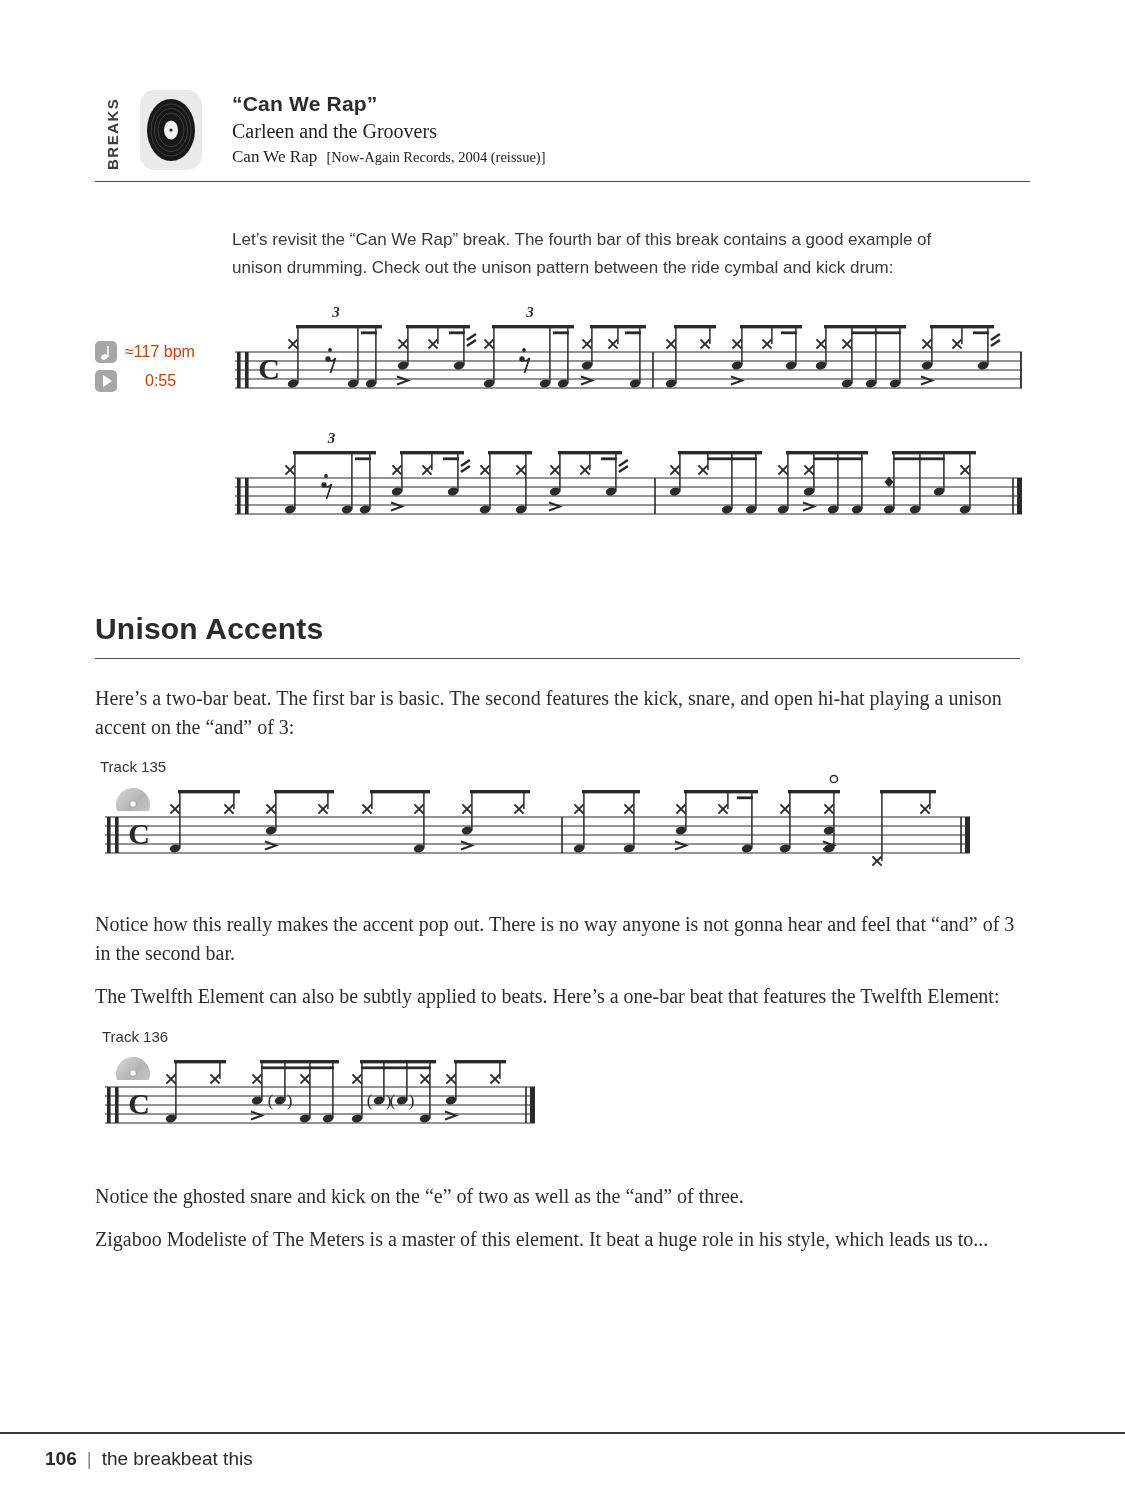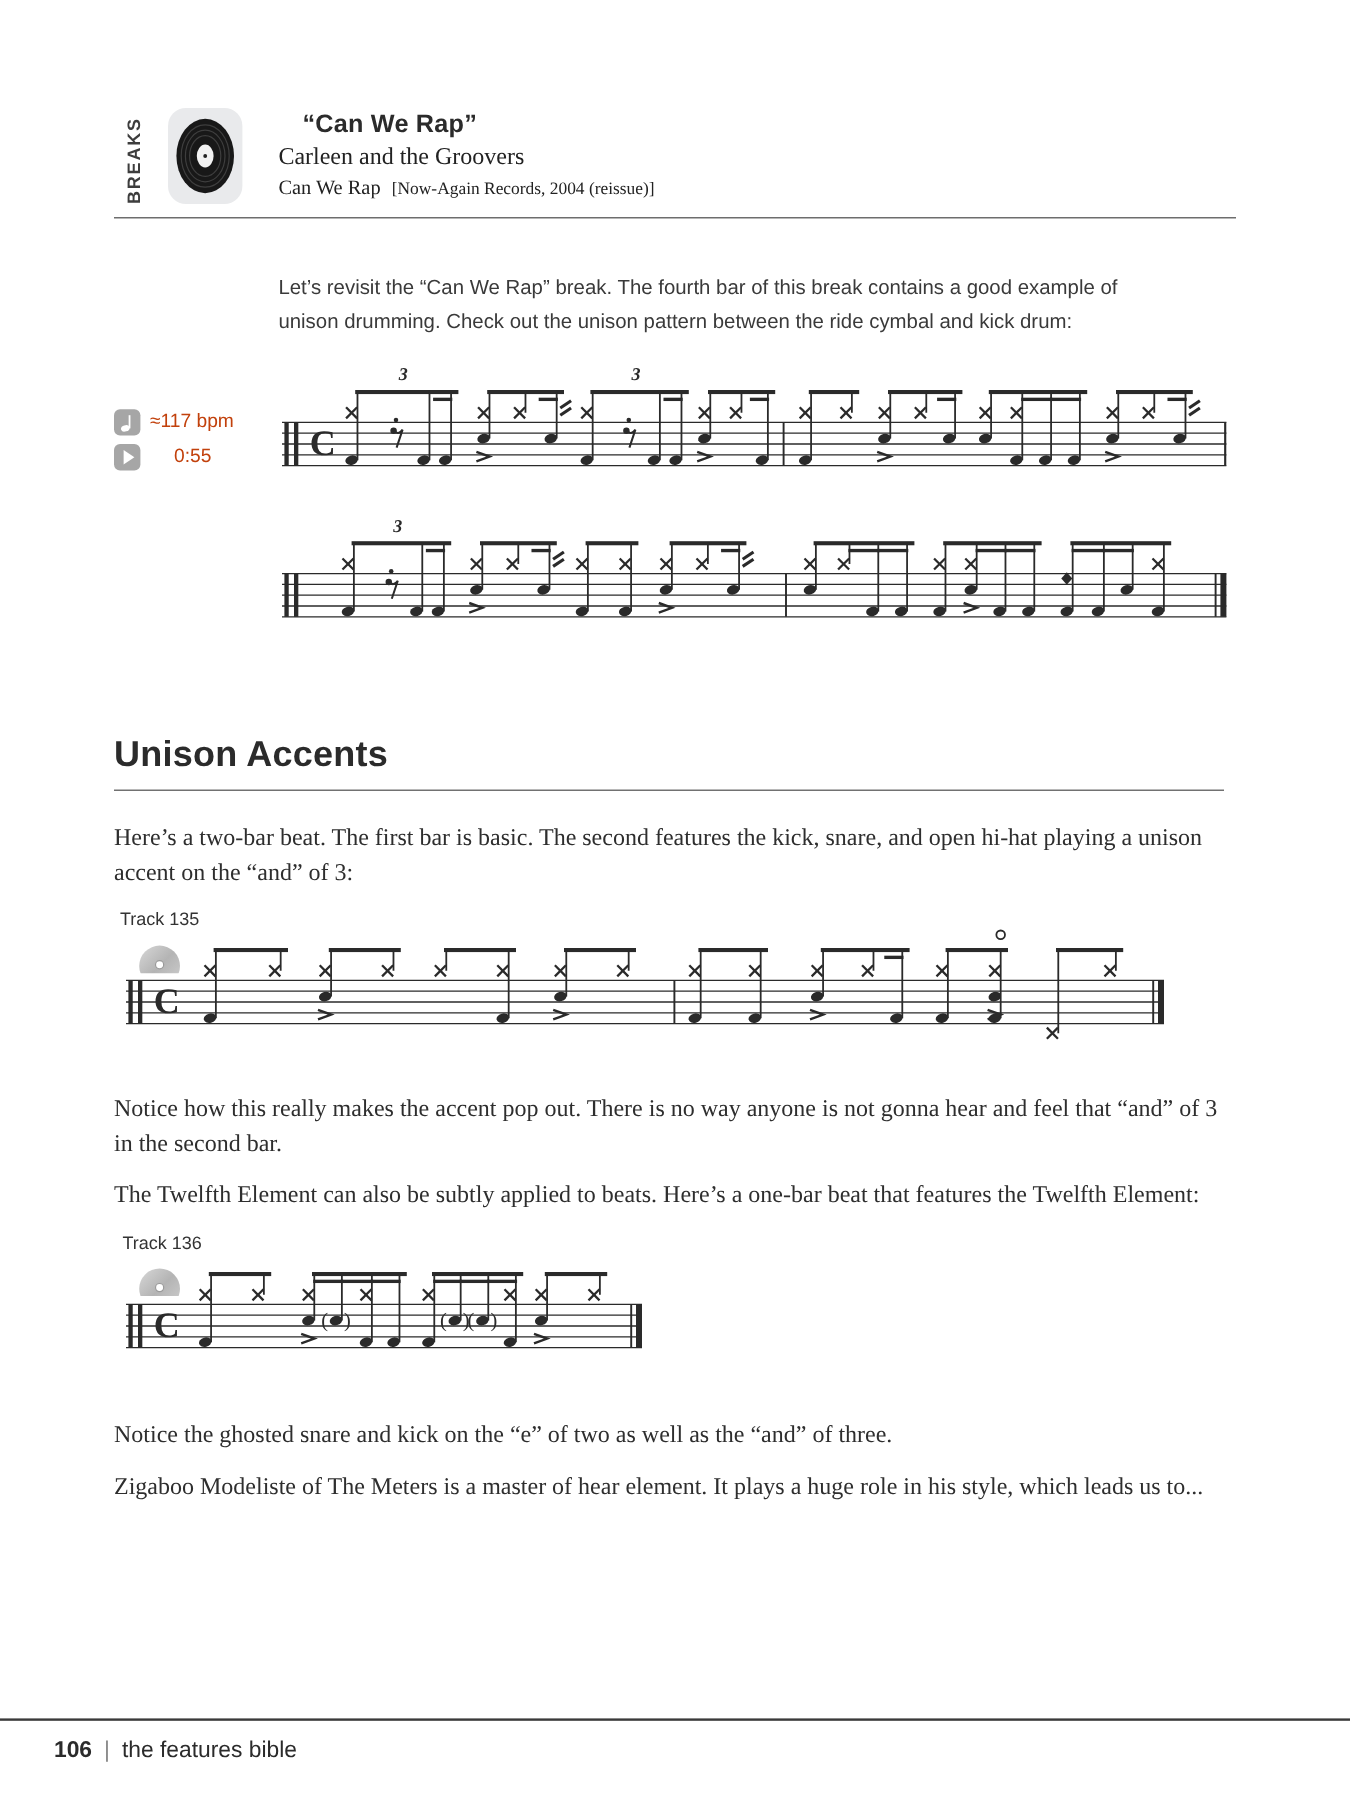--- a/index.html
+++ b/index.html
@@ -7,21 +7,21 @@
         font-family:"Liberation Sans",sans-serif;color:#2b2b2b;}
   .abs{position:absolute;}
   .serif{font-family:"Liberation Serif",serif;}
 
   
   .breaks-label{left:104px;top:92px;width:34px;height:84px;}
   .breaks-label span{display:block;transform:rotate(-90deg) translate(-78px,0);transform-origin:0 0;
      font-weight:bold;font-size:15px;letter-spacing:1.5px;color:#3d3d3d;white-space:nowrap;}
   .vinyl-tile{left:140px;top:90px;width:62px;height:80px;border-radius:15px;background:#e9eaec;
      display:flex;align-items:center;justify-content:center;}
-  .song-title{left:232px;top:92px;font-size:21px;font-weight:bold;color:#2b2b2b;letter-spacing:.2px;margin-left:20px;}
+  .song-title{left:232px;top:92px;font-size:21px;font-weight:bold;color:#2b2b2b;letter-spacing:.2px;}
   .song-artist{left:232px;top:120px;font-size:20px;color:#222;}
   .song-album{left:232px;top:147px;font-size:17px;color:#222;}
   .song-album .alb-it{}
   .song-album .alb-detail{font-size:14.5px;font-style:normal;margin-left:5px;}
   .header-rule{left:95px;top:181px;width:935px;border-top:1.7px solid #4a4a4a;}
 
   
   .intro{left:232px;top:226px;width:745px;font-size:17px;line-height:28px;color:#3a3a3a;}
 
   
@@ -514,20 +514,20 @@
             <stop offset="0.5" stop-color="#b4b4b4"></stop>
             <stop offset="1" stop-color="#cfcfcf"></stop>
       </linearGradient>
         </defs>
       <circle cx="18" cy="20" r="17" fill="url(#cdg2)"></circle>
       <circle cx="18" cy="19" r="3.4" fill="#ffffff" stroke="#9a9a9a" stroke-width="1"></circle>
     </svg>
   </div>
 
   <div class="abs body-p serif p3a">Notice the ghosted snare and kick on the “e” of two as well as the “and” of three.</div>
-  <div class="abs body-p serif p3b">Zigaboo Modeliste of The Meters is a master of hear element.  It plays a huge role in his style, which leads us to...</div>
+  <div class="abs body-p serif p3b">Zigaboo Modeliste of The Meters is a master of this element.  It beat a huge role in his style, which leads us to...</div>
 
   <div class="abs footer-rule"></div>
   <div class="abs footer-text">
-    <span class="pg">106</span><span class="sep">|</span><span>the features bible</span>
+    <span class="pg">106</span><span class="sep">|</span><span>the breakbeat this</span>
   </div>
 
 </div>
 
 </body></html>

